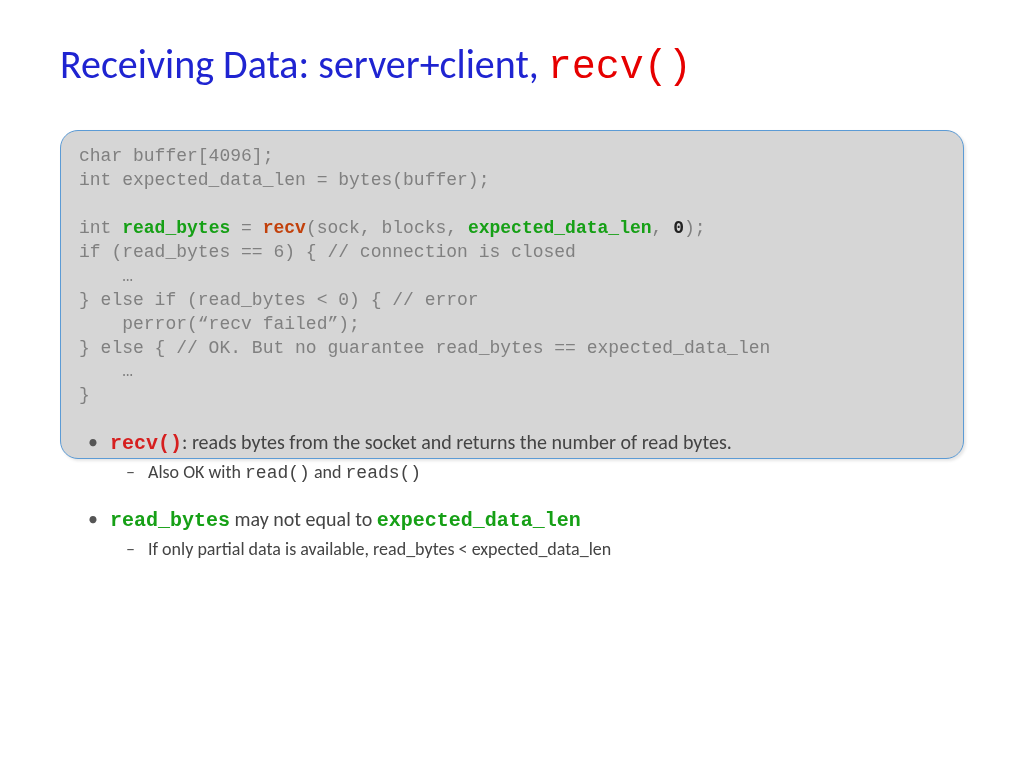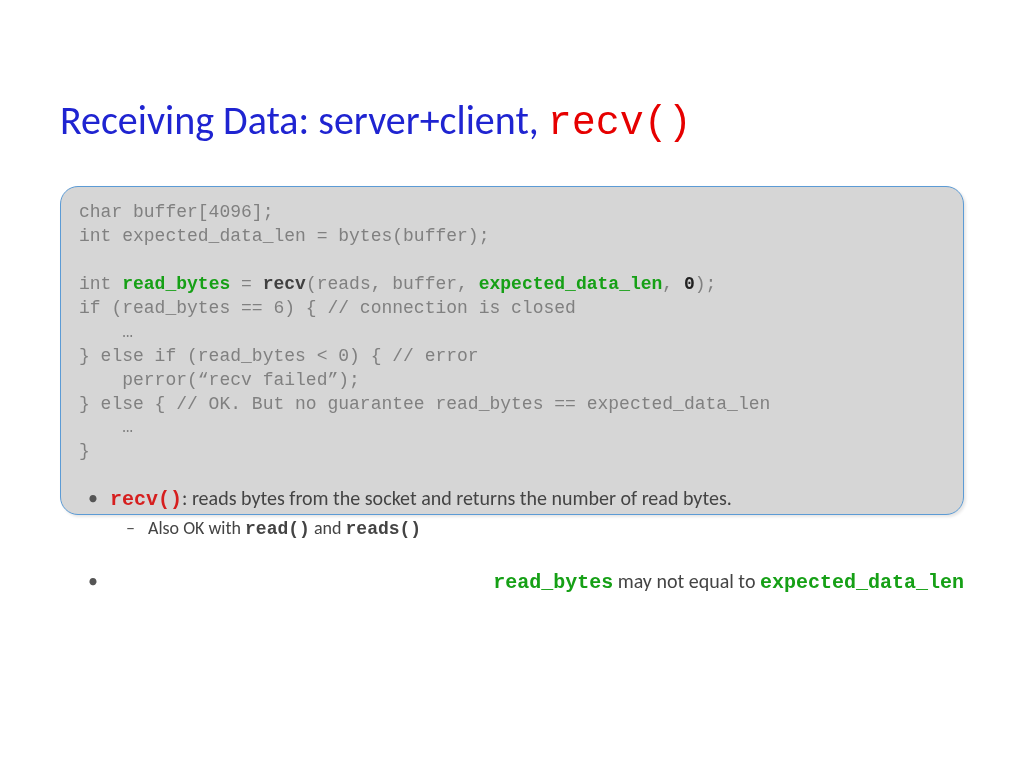--- a/index.html
+++ b/index.html
@@ -8,21 +8,21 @@
     width: 1024px;
     height: 768px;
     background: #ffffff;
     font-family: Calibri, "Segoe UI", Arial, sans-serif;
     color: #222;
   }
   .slide {
     box-sizing: border-box;
     width: 1024px;
     height: 768px;
-    padding: 96px 60px 40px 60px;
+    padding: 40px 60px 40px 60px;
     position: relative;
   }
   .title {
     font-size: 40px;
     margin: 0 0 40px 0;
     font-weight: normal;
     color: #1f24d1;
   }
   .title .mono-red {
     font-family: "Courier New", Courier, monospace;
@@ -36,21 +36,21 @@
     font-family: "Courier New", Courier, monospace;
     font-size: 18px;
     line-height: 1.33;
     color: #808080;
     white-space: pre;
     min-height: 270px;
     box-sizing: border-box;
     box-shadow: 2px 2px 3px rgba(0,0,0,0.1);
   }
   .codebox .em-green { color: #16a016; font-weight: bold; }
-  .codebox .em-red   { color: #404040; font-weight: bold; }
+  .codebox .em-red   { color: #c2410c; font-weight: bold; }
   .codebox .em-black { color: #222; font-weight: bold; }
 
   .bullets {
     margin-top: -30px;              
     padding-left: 50px;
     font-size: 20px;
     line-height: 1.35;
     color: #444;
     position: relative;
   }
@@ -72,57 +72,58 @@
     font-size: 18px;
     margin-top: 3px;
   }
   .bul2::before {
     content: "–";
     position: absolute;
     left: -22px;
     color: #555;
   }
   .mono       { font-family: "Courier New", Courier, monospace; }
-  .bold       { font-weight: bold; }
+  .bold       { font-weight: normal; }
   .red-bold   { font-family: "Courier New", Courier, monospace; font-weight: bold; color: #d61f1f; }
   .green-bold { font-family: "Courier New", Courier, monospace; font-weight: bold; color: #16a016; }
 </style>
 </head>
 <body>
 
 <div class="slide">
 
   <h1 class="title">
     <span>Receiving Data: server+client, </span><span class="mono-red">recv()</span>
   </h1>
 
   <div class="codebox"><span>char buffer[4096];</span>
 <span>int expected_data_len = bytes(buffer);</span>
 <span></span>
-<span>int </span><span class="em-green">read_bytes</span><span> = </span><span class="em-red">recv</span><span>(reads, buffer, </span><span class="em-green">expected_data_len</span><span>, </span><span class="em-black">0</span><span>);</span>
+<span>int </span><span class="em-green">read_bytes</span><span> = </span><span class="em-red">recv</span><span>(sock, blocks, </span><span class="em-green">expected_data_len</span><span>, </span><span class="em-black">0</span><span>);</span>
 <span>if (read_bytes == 6) { // connection is closed</span>
 <span>    …</span>
 <span>} else if (read_bytes &lt; 0) { // error</span>
 <span>    perror(“recv failed”);</span>
 <span>} else { // OK. But no guarantee read_bytes == expected_data_len</span>
 <span>    …</span>
 <span>}</span></div>
 
   <div class="bullets">
 
     <div class="bul1">
       <span class="red-bold">recv()</span><span>: reads bytes from the socket and returns the number of read bytes.</span>
       <div class="bul2-wrap">
         <div class="bul2">
           <span>Also OK with </span><span class="mono bold">read()</span><span> and </span><span class="mono bold">reads()</span>
         </div>
       </div>
     </div>
 
-    <div class="bul1" style="margin-top:26px;text-align:right;">
+    <div class="bul1" style="margin-top:20px;">
       <span class="green-bold">read_bytes</span><span>  may not equal to </span><span class="green-bold">expected_data_len</span>
       <div class="bul2-wrap">
+        <div class="bul2"><span>If only partial data is available, read_bytes &lt; expected_data_len</span></div>
       </div>
     </div>
 
   </div>
 
 </div>
 
 </body></html>

